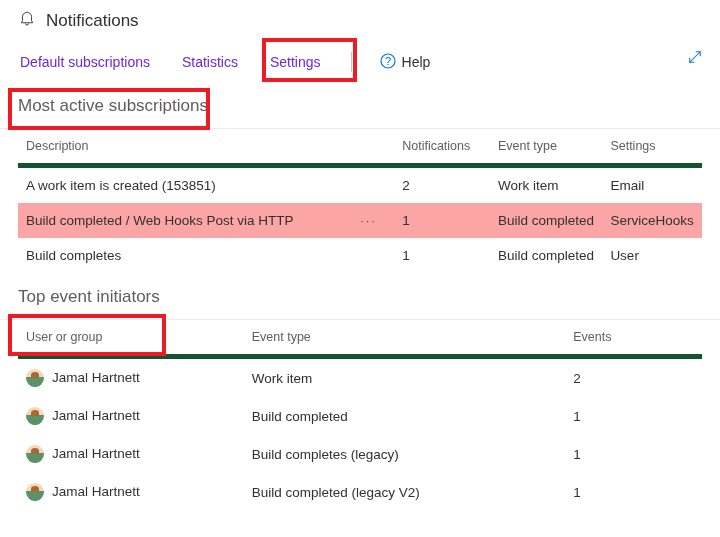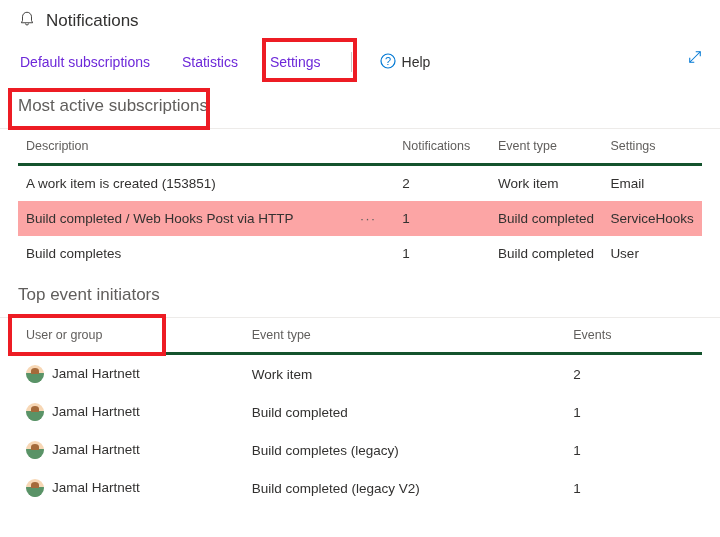--- a/index.html
+++ b/index.html
@@ -12,21 +12,21 @@
     .tab.active { font-weight: 600; }
     .tab.active::after { content:""; position:absolute; left:0; right:0; bottom:-2px; height:2px; background:#0078d4; }
     .vsep { width:1px; height:20px; background:#c8c6c4; }
     .help { display:flex; align-items:center; gap:6px; cursor:pointer; font-size:14px; color:#323130; }
     .help svg { width:16px; height:16px; }
     .expand { position:absolute; right:16px; top:6px; cursor:pointer; }
     .expand svg { width:18px; height:18px; stroke:#0078d4; stroke-width:1.4; fill:none; }
     .section-head { font-size:17px; color:#605e5c; padding: 14px 18px 8px 18px; }
     .divider { height:1px; background:#edebe9; margin-top:4px; }
     table { width:calc(100% - 36px); margin: 0 18px; border-collapse: collapse; }
-    th { text-align:left; font-size:12.5px; font-weight:400; color:#605e5c; padding: 10px 8px; border-bottom:3px solid #14532d; }
+    th { text-align:left; font-size:12.5px; font-weight:400; color:#605e5c; padding: 10px 8px; border-bottom:5px solid #14532d; }
     td { font-size:13.5px; color:#323130; padding: 10px 8px; }
     tr.row-hover { background:#fca5a5; }
     .ellipsis { color:#605e5c; letter-spacing:1px; cursor:pointer; padding-right:10px; }
     .avatar { display:inline-block; width:18px; height:18px; border-radius:50%; background:linear-gradient(#f7d7b5 45%, #5a9367 45%); vertical-align:middle; margin-right:8px; position:relative; overflow:hidden; }
     .avatar::before { content:""; position:absolute; top:3px; left:5px; width:8px; height:6px; background:#a56a3a; border-radius:50% 50% 0 0; }
     .avatar::after { content:""; position:absolute; bottom:-2px; left:3px; width:12px; height:10px; background:#5a9367; border-radius:50% 50% 0 0; }
     .highlight { border:4px solid #ed1c24; position:absolute; pointer-events:none; }
     .hl-tab { left:262px; top:38px; width:95px; height:44px; }
     .hl-sec1 { left:8px; top:88px; width:202px; height:42px; }
     .hl-sec2 { left:8px; top:314px; width:158px; height:42px; }

